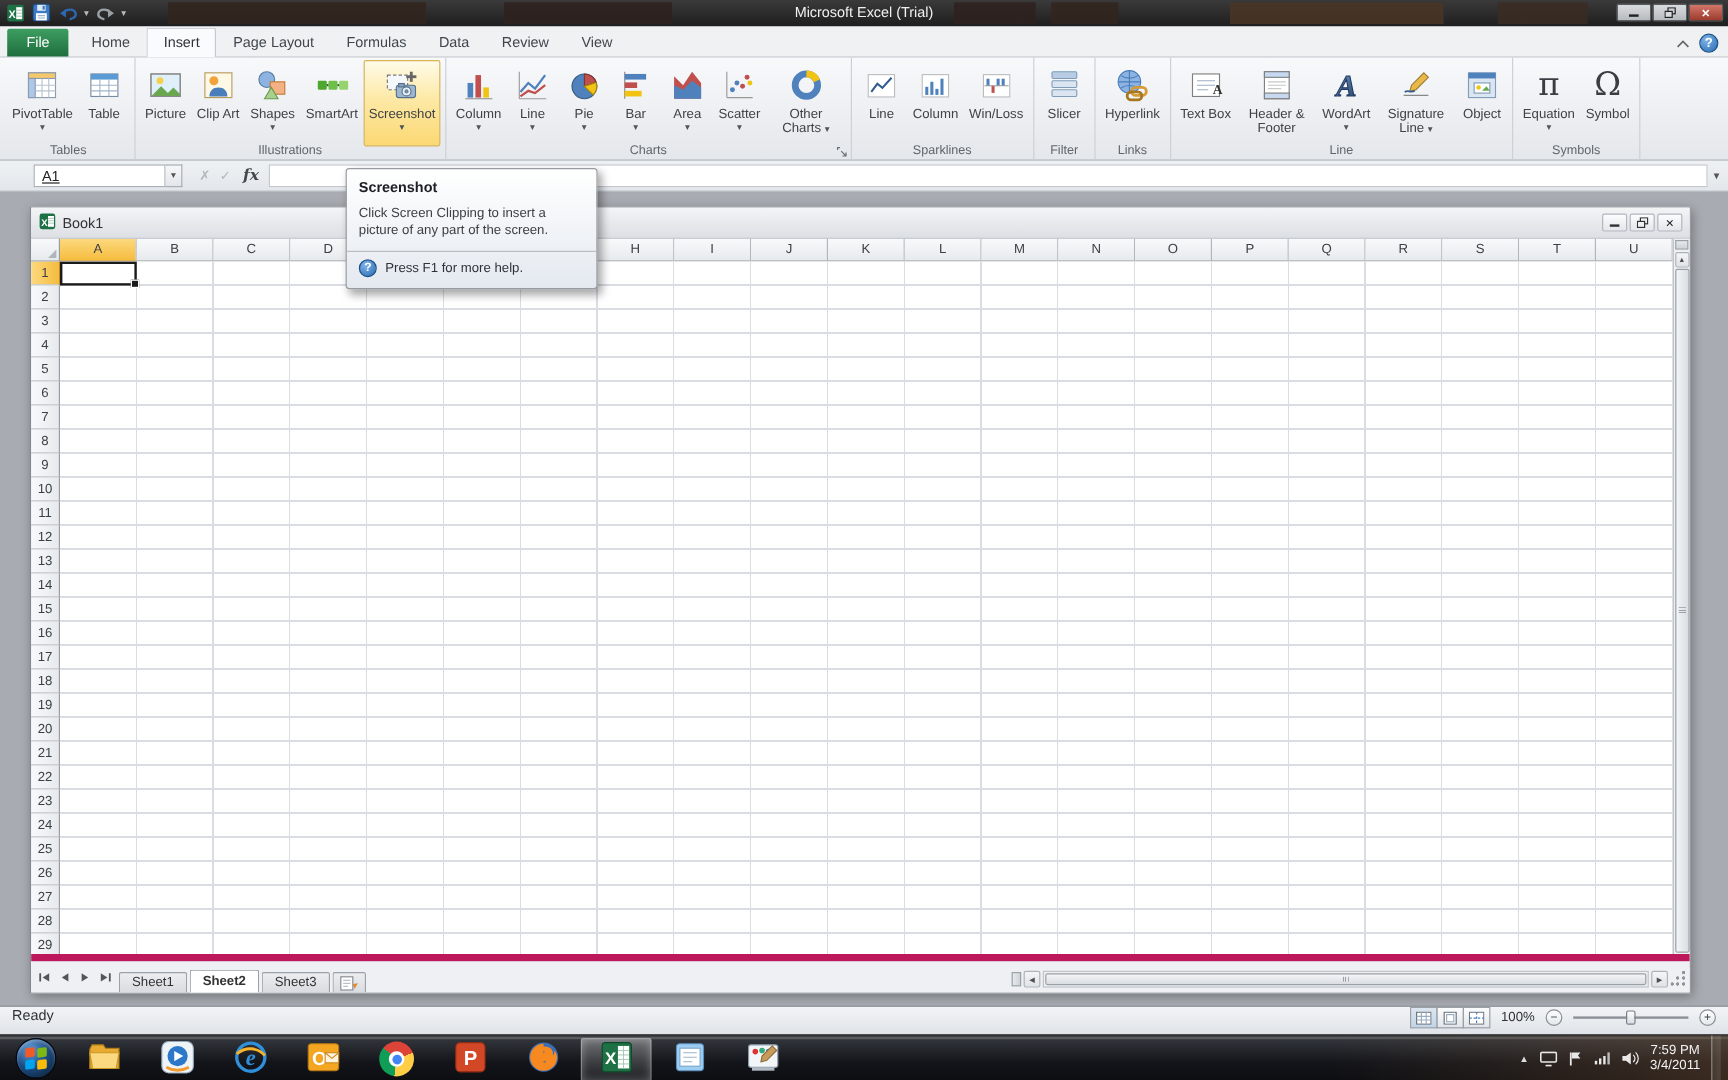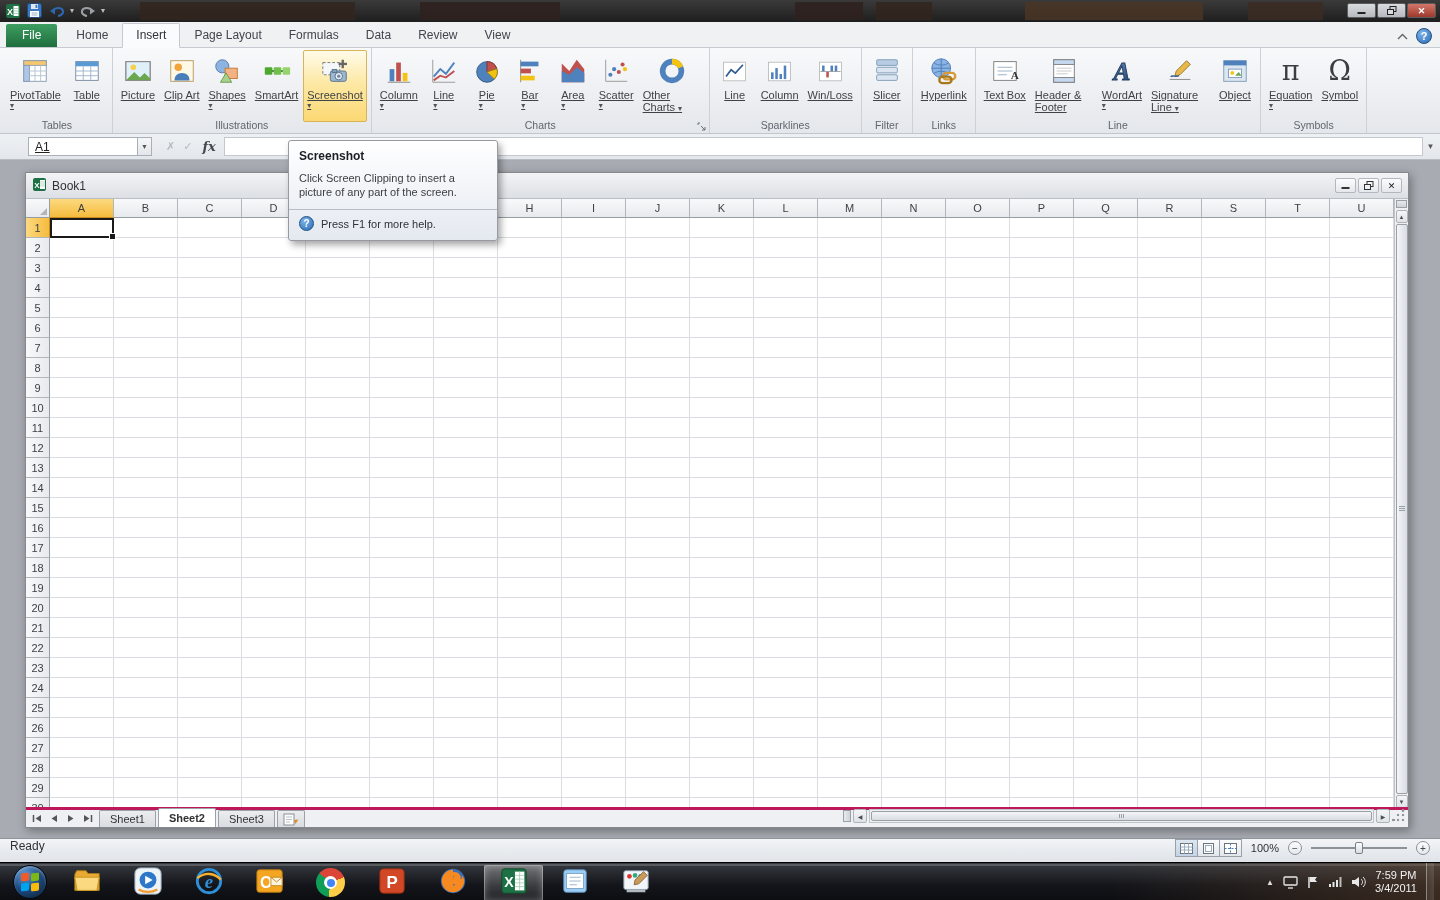--- a/index.html
+++ b/index.html
@@ -26,21 +26,21 @@
   .ribbonctl{position:absolute;right:8px;top:6px;display:flex;align-items:center;gap:8px;}
   .helpbtn{width:16px;height:16px;border-radius:50%;background:radial-gradient(circle at 35% 30%,#7db4e8,#2a6bb5);color:#fff;font-size:11px;font-weight:bold;display:flex;align-items:center;justify-content:center;border:1px solid #1d4f86;}
 
   
   #ribbon{position:absolute;top:48px;left:0;width:1440px;height:86px;background:linear-gradient(#f8f9fb,#edeff2 55%,#e4e7eb);border-bottom:1px solid #c3c7cc;display:flex;align-items:stretch;overflow:hidden;padding-left:2px;}
   .rgroup{position:relative;display:flex;flex-direction:column;padding:2px 4px 15px;border-right:1px solid #cdd1d6;}
   .rrow{display:flex;align-items:flex-start;gap:1px;flex:1;}
   .rbtn{display:flex;flex-direction:column;align-items:center;min-width:42px;max-width:66px;padding:3px 3px 1px;height:72px;border:1px solid transparent;border-radius:2px;}
   .rbtn.hot{background:linear-gradient(#fffbe9,#fde9a6 45%,#fbd873);border:1px solid #d9b457;}
   .ricon{height:34px;display:flex;align-items:center;justify-content:center;}
-  .rlabel{font-size:11px;line-height:12px;text-align:left;color:#3f4247;max-width:60px;margin-top:1px;text-decoration:underline;}
+  .rlabel{font-size:11px;line-height:12px;text-align:center;color:#3f4247;max-width:60px;margin-top:1px;}
   .darr{font-size:8px;color:#50555b;}
   .blockarr{display:block;line-height:9px;}
   .rgl{position:absolute;left:0;right:0;bottom:2px;text-align:center;font-size:10.5px;color:#61666d;white-space:nowrap;}
   .dlauncher{position:absolute;right:2px;bottom:2px;width:10px;height:10px;display:flex;align-items:center;justify-content:center;}
   .bigglyph{font-family:"DejaVu Serif",serif;font-size:27px;color:#3a3d41;line-height:30px;}
 
   
   #formulabar{position:absolute;top:134px;left:0;width:1440px;height:26px;background:linear-gradient(#eef1f4,#e3e7eb);border-bottom:1px solid #b7bcc2;display:flex;align-items:center;padding:0 2px 0 28px;}
   .namebox{width:110px;height:19px;background:#fff;border:1px solid #aab0b8;font-size:12px;color:#222;display:flex;align-items:center;padding-left:6px;text-decoration:underline;}
   .nbarrow{width:14px;height:19px;border:1px solid #aab0b8;border-left:none;display:flex;align-items:center;justify-content:center;font-size:7px;color:#555;background:linear-gradient(#f6f7f8,#e3e6ea);}
@@ -65,21 +65,21 @@
   .rhead{height:20px;border-bottom:1px solid #b2b6bb;border-right:1px solid #989da3;background:linear-gradient(90deg,#f8f9fa,#e7eaed);font-size:11px;color:#3c3f43;display:flex;align-items:center;justify-content:center;}
   .rhead.sel{background:linear-gradient(90deg,#fcd97f,#f5bc3e);border-right:1px solid #c98a1c;}
   .grid{position:absolute;left:24px;top:45px;width:1344px;height:591px;background-color:#fff;background-image:repeating-linear-gradient(to right,transparent 0 63px,#d9dde3 63px 64px),repeating-linear-gradient(to bottom,transparent 0 19px,#d9dde3 19px 20px);}
   .selcell{position:absolute;left:0;top:0;width:64px;height:20px;border:2px solid #1a1a1a;background:#fff;}
   .selcell::after{content:"";position:absolute;right:-4px;bottom:-4px;width:5px;height:5px;background:#1a1a1a;border:1px solid #fff;}
   .vscroll{position:absolute;right:0px;top:26px;width:14px;height:610px;background:#eef0f2;border-left:1px solid #c0c4c9;display:flex;flex-direction:column;align-items:center;padding:1px 0;}
   .snub{height:8px;width:11px;background:linear-gradient(#e6e9ec,#cfd4d9);border:1px solid #9aa0a7;margin-bottom:2px;}
   .sarr{width:12px;height:13px;display:flex;align-items:center;justify-content:center;background:linear-gradient(#f4f5f7,#dfe3e7);border:1px solid #aeb3b9;border-radius:2px;font-size:6px;color:#4a4f55;}
   .sthumb{flex:1;width:12px;margin:1px 0;background:linear-gradient(90deg,#f4f5f7,#d9dde2);border:1px solid #9aa0a7;border-radius:2px;position:relative;}
   .sthumb::after{content:"";position:absolute;left:2px;right:2px;top:50%;height:5px;margin-top:-3px;background:repeating-linear-gradient(to bottom,#9aa0a7 0 1px,transparent 1px 2px);}
-  .tabbar{position:absolute;left:0;right:0;bottom:0;height:20px;background:#eef0f3;border-top:3px solid #be185d;display:flex;align-items:flex-end;padding:0 2px 0 3px;}
+  .tabbar{position:absolute;left:0;right:0;bottom:0;height:32px;background:#eef0f3;border-top:6px solid #be185d;display:flex;align-items:flex-end;padding:0 2px 0 3px;}
   .snav{display:flex;gap:2px;align-items:center;height:100%;padding-right:4px;}
   .snavb{width:15px;height:15px;display:flex;align-items:center;justify-content:center;}
   .stab{height:17px;padding:0 10px;display:flex;align-items:center;font-size:11px;color:#333;background:linear-gradient(#ecedef,#d9dce0);border:1px solid #9ba1a8;border-bottom:none;border-radius:2px 2px 0 0;margin-right:2px;}
   .stab.active{background:#fff;font-weight:bold;height:19px;}
   .instab{width:28px;height:17px;display:flex;align-items:center;justify-content:center;background:linear-gradient(#ecedef,#d9dce0);border:1px solid #9ba1a8;border-bottom:none;border-radius:2px 2px 0 0;}
   .hfill{flex:1;}
   .hscrollwrap{display:flex;align-items:center;gap:2px;height:20px;padding-bottom:2px;}
   .hnub{width:8px;height:12px;background:linear-gradient(90deg,#e6e9ec,#cfd4d9);border:1px solid #9aa0a7;}
   .harr{width:14px;height:14px;display:flex;align-items:center;justify-content:center;background:linear-gradient(#f4f5f7,#dfe3e7);border:1px solid #aeb3b9;border-radius:2px;font-size:6px;color:#4a4f55;}
   .htrack{position:relative;width:505px;height:14px;background:#eef0f2;border:1px solid #c0c4c9;}
@@ -170,20 +170,21 @@
         </span>
       <span class="garr">▾</span>
       <span class="qicon">
           <svg width="16" height="14">
             <path d="M12 7c-2-4-9-4-10 0-1 4 5 5 5 5" stroke="#9aa0a6" stroke-width="2" fill="none"></path>
             <path d="M15 7l-5-3.5v7z" fill="#9aa0a6"></path>
           </svg>
         </span>
       <span class="garr">▾</span>
     </div>
+    <div class="apptitle">Microsoft Excel (Trial)</div>
     <div class="winbtns">
       <span class="wbtn">
           <svg width="9" height="9">
             <rect x="0.5" y="6" width="8" height="2" fill="#222"></rect>
           </svg>
         </span>
       <span class="wbtn">
           <svg width="10" height="9">
             <rect x="3" y="0.5" width="6" height="5" fill="none" stroke="#222"></rect>
             <rect x="0.5" y="3.5" width="6" height="5" fill="#d8dbde" stroke="#222"></rect>

